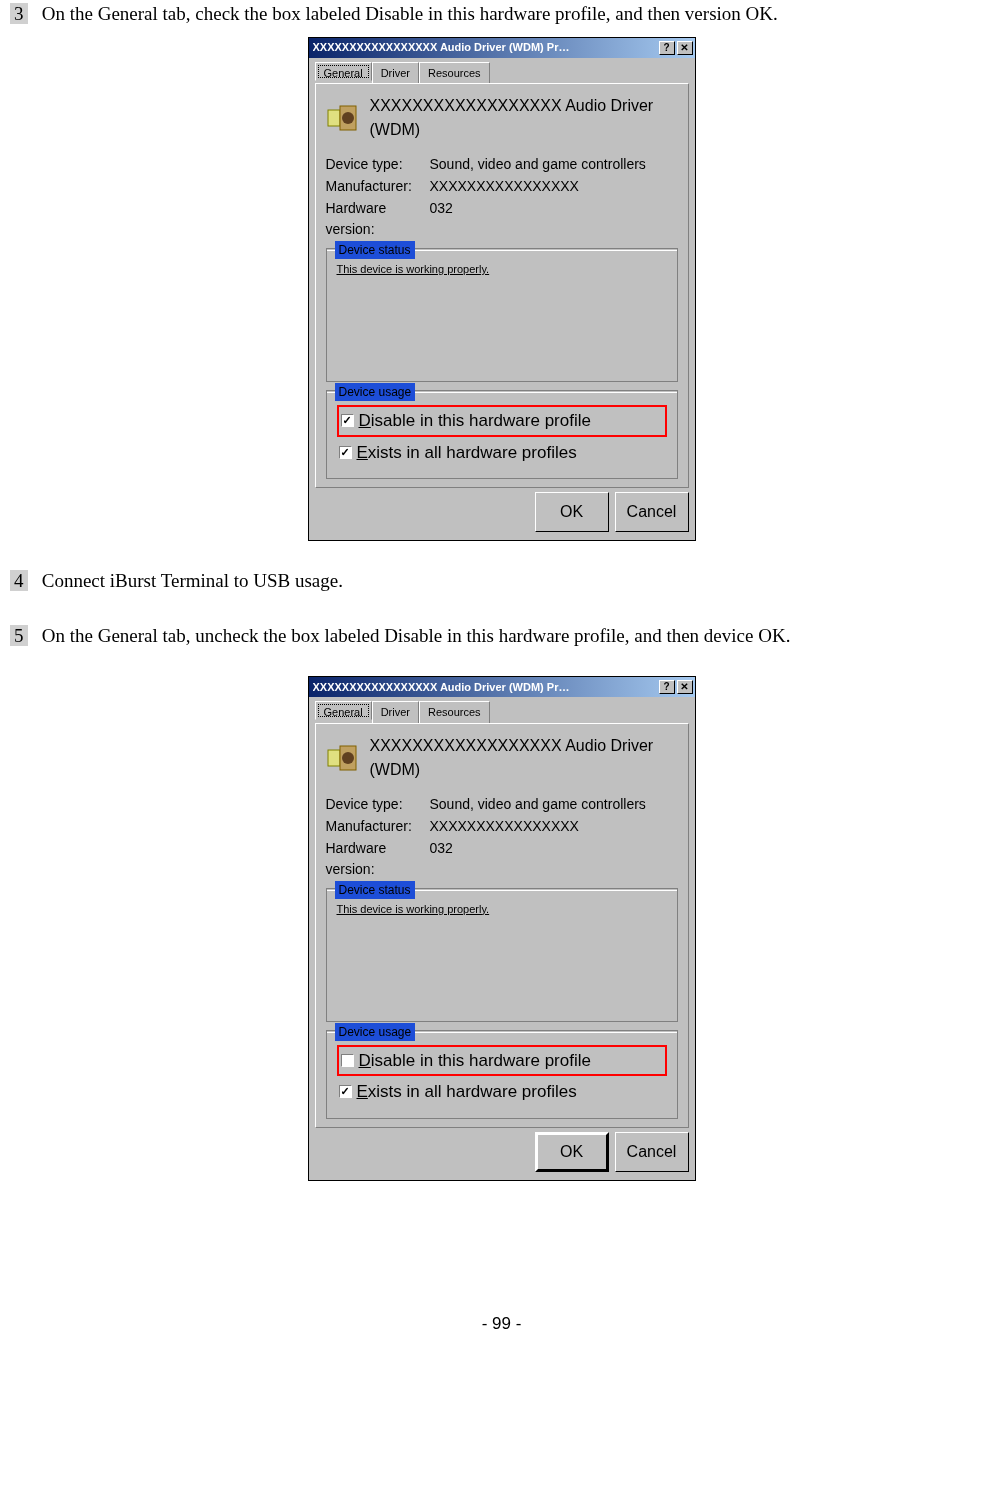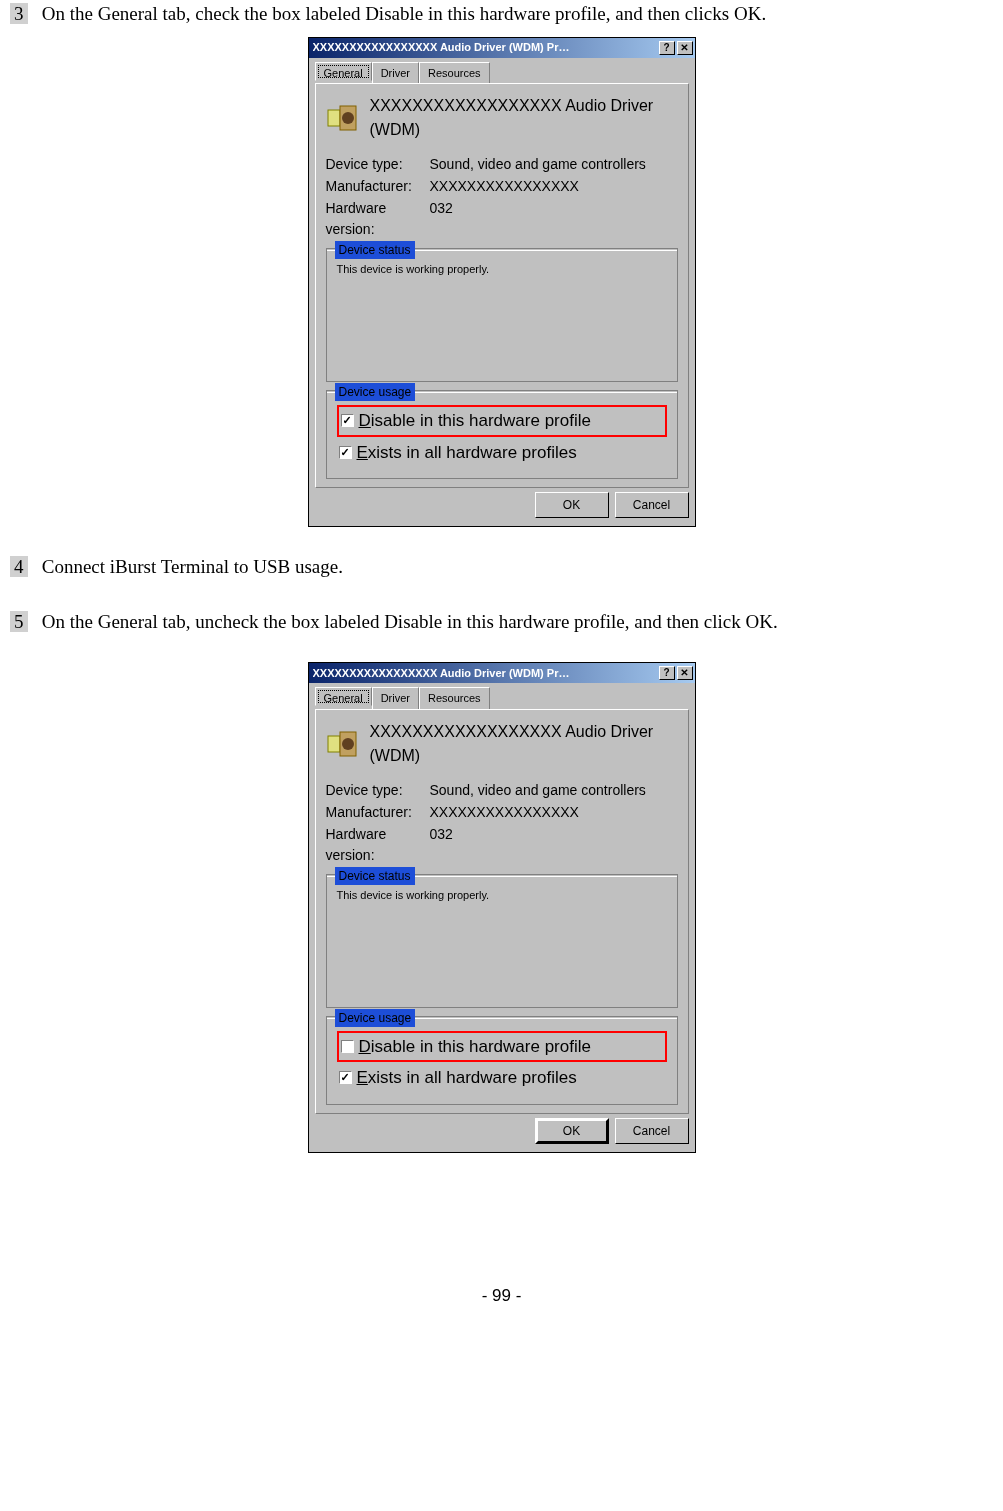--- a/index.html
+++ b/index.html
@@ -19,37 +19,37 @@
     .panel { margin: 0 6px 4px 6px; border-top: 1px solid #fff; border-left: 1px solid #fff; border-right: 1px solid #808080; border-bottom: 1px solid #808080; background: #c0c0c0; padding: 10px 10px 8px 10px; min-height: 370px; position: relative; }
     .devrow { display: flex; align-items: center; margin-bottom: 12px; }
     .devicon { width: 32px; height: 32px; margin-right: 12px; display:flex; align-items:center; justify-content:center; }
     .devname { font-size: 16px; }
     .info-table { font-size: 14px; }
     .info-row { display: flex; margin-bottom: 1px; }
     .info-label { width: 104px; }
     .fieldset { border: 1px solid #808080; position: relative; margin-top: 8px; padding: 8px 8px; }
     .fieldset::before { content: ""; position: absolute; left:0; right:0; top:1px; height:0; border-top:1px solid #fff; }
     .legend { position: absolute; top: -8px; left: 8px; background: #1d4ed8; padding: 0 4px; font-size: 12px; }
-    .status-box { height: 116px; font-size: 11px; padding: 4px 2px; }
+    .status-box { height: 116px; font-size: 11px; padding: 4px 2px; text-decoration: underline; }
     .usage-box { padding: 4px 2px 2px 2px; }
     .chk-line { display: flex; align-items: center; font-size: 17px; margin: 2px 0; padding: 1px 2px; }
     .chk { width: 13px; height: 13px; background: #fff; border-top: 1px solid #808080; border-left: 1px solid #808080; border-right: 1px solid #fff; border-bottom: 1px solid #fff; margin-right: 5px; display:flex; align-items:center; justify-content:center; font-size:10px; font-weight:bold; }
     .chk.checked::after { content: "✓"; font-size: 11px; line-height: 1; }
     .ul-first::first-letter { text-decoration: underline; }
     .highlight-red { border: 2px solid red; }
     .btnrow { display: flex; justify-content: flex-end; padding: 0 6px 8px 0; gap: 6px; }
-    .winbtn { width: 74px; height: 26px; background: #c0c0c0; border-top: 1px solid #fff; border-left: 1px solid #fff; border-right: 1px solid #000; border-bottom: 1px solid #000; font-family: "MS Sans Serif", sans-serif; font-size: 12px; display:flex; align-items:center; justify-content:center; }
+    .winbtn { width: 74px; height: 40px; background: #c0c0c0; border-top: 1px solid #fff; border-left: 1px solid #fff; border-right: 1px solid #000; border-bottom: 1px solid #000; font-family: "MS Sans Serif", sans-serif; font-size: 16px; display:flex; align-items:center; justify-content:center; }
     .page-num { text-align: center; font-family: Arial, sans-serif; font-size: 17px; margin-top: 130px; }
     svg.icon { width:32px; height:32px; }
   </style>
 </head>
 <body>
 
 <p class="step-line">
-  <span class="step-num">3</span>&nbsp;&nbsp;&nbsp;<span>On the General tab, check the box labeled Disable in this hardware profile, and then clicks OK.</span>
+  <span class="step-num">3</span>&nbsp;&nbsp;&nbsp;<span>On the General tab, check the box labeled Disable in this hardware profile, and then version OK.</span>
 </p>
 
 <div class="dialog-wrap">
   <div class="dialog">
     <div class="titlebar">
       <span class="titlebar-text">XXXXXXXXXXXXXXXXX   Audio Driver (WDM) Pr…</span>
       <div class="titlebar-btns">
         <div class="tbtn">?</div>
         <div class="tbtn">✕</div>
       </div>
@@ -107,21 +107,21 @@
       <div class="winbtn">Cancel</div>
     </div>
   </div>
 </div>
 
 <p class="step-line" style="margin-bottom:26px;">
   <span class="step-num">4</span>&nbsp;&nbsp;&nbsp;<span>Connect iBurst Terminal to USB usage.</span>
 </p>
 
 <p class="step-line" style="margin-bottom:26px; text-align: justify;">
-  <span class="step-num">5</span>&nbsp;&nbsp;&nbsp;<span>On the General tab, uncheck the box labeled Disable in this hardware profile, and then click OK.</span>
+  <span class="step-num">5</span>&nbsp;&nbsp;&nbsp;<span>On the General tab, uncheck the box labeled Disable in this hardware profile, and then device OK.</span>
 </p>
 
 <div class="dialog-wrap">
   <div class="dialog">
     <div class="titlebar">
       <span class="titlebar-text">XXXXXXXXXXXXXXXXX   Audio Driver (WDM) Pr…</span>
       <div class="titlebar-btns">
         <div class="tbtn">?</div>
         <div class="tbtn">✕</div>
       </div>

